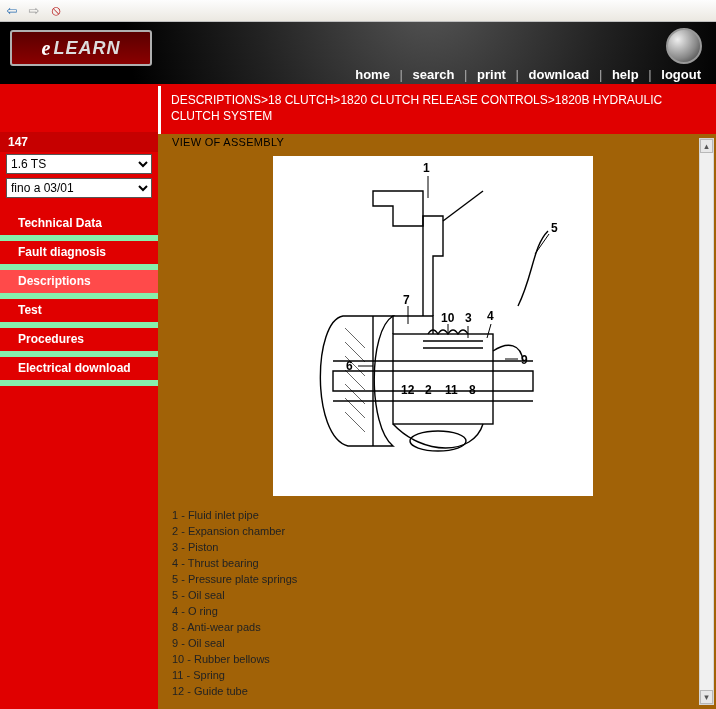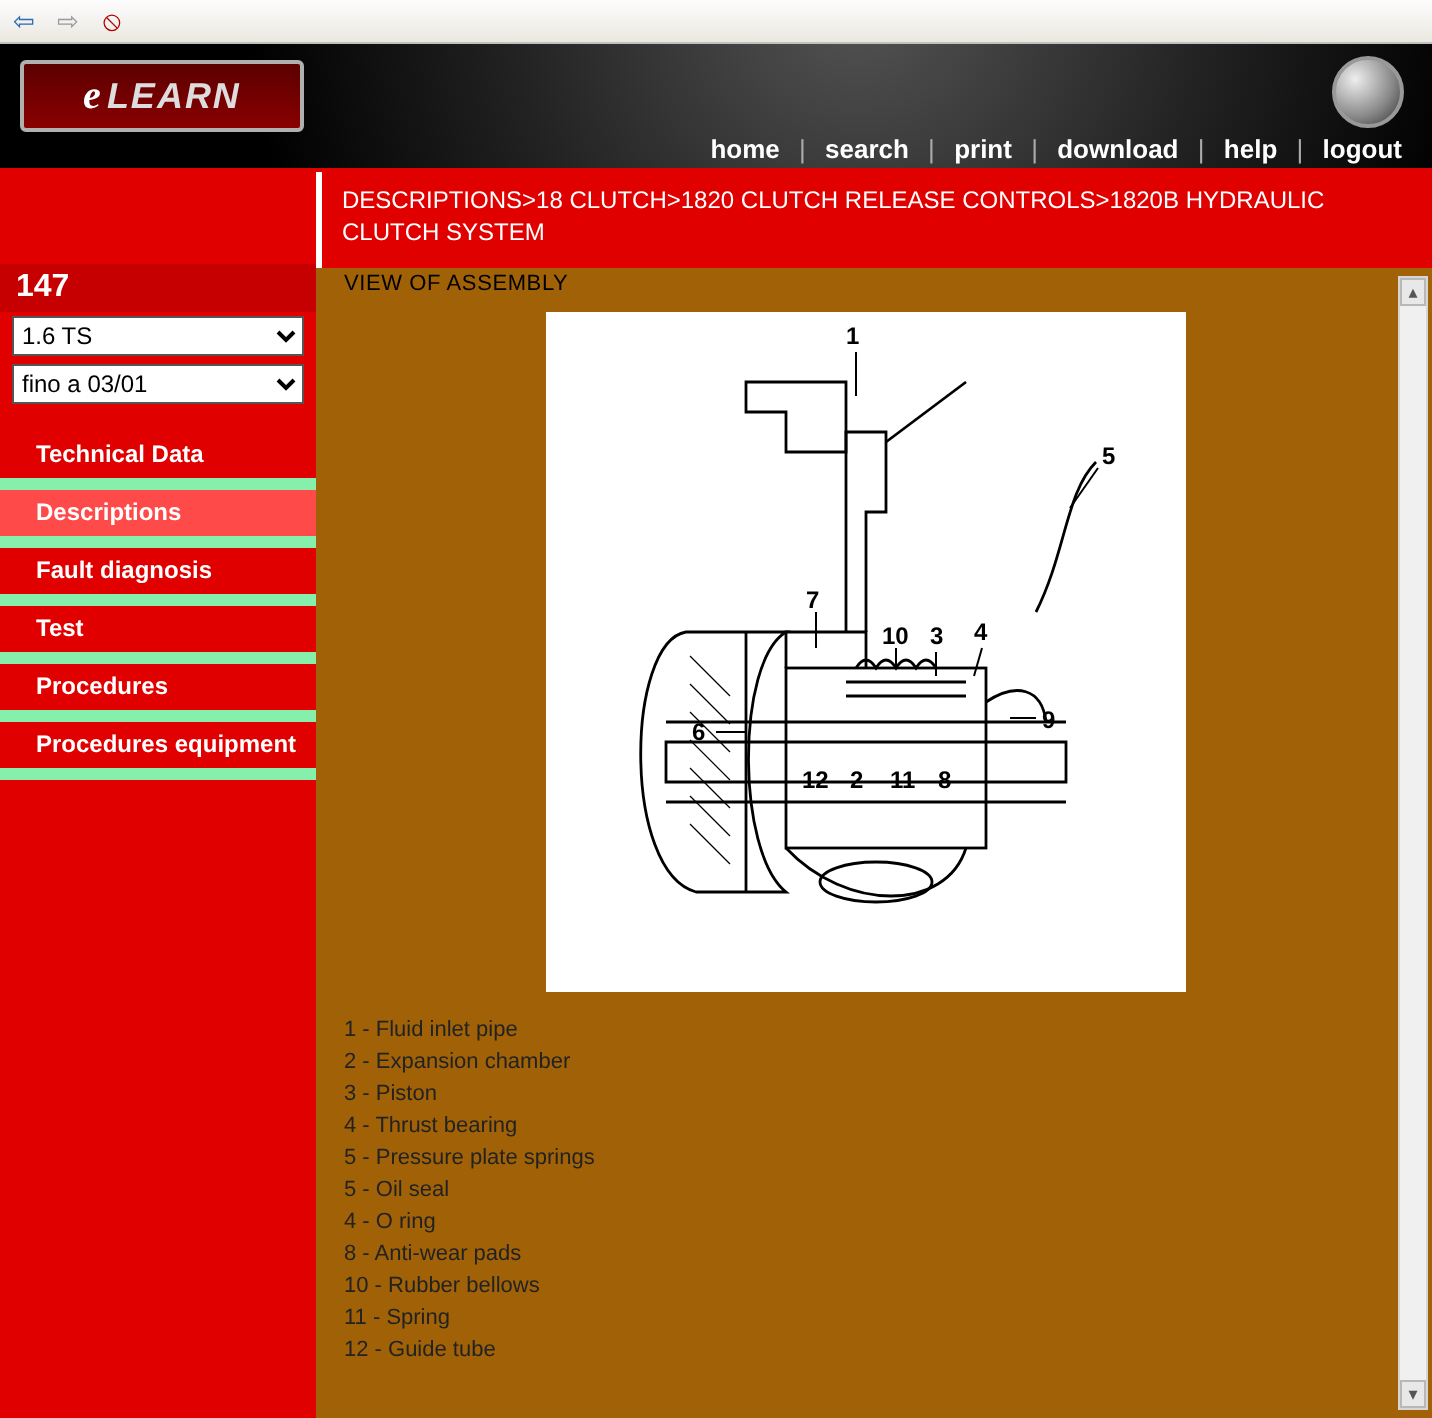--- a/index.html
+++ b/index.html
@@ -89,21 +89,21 @@
     display:flex;
     flex-direction:column;
   }
 
   
   .red-gap { height: 10px; }
   .vehicle-bar {
     background: #c60000;
     color: #fff;
     font-weight: bold;
-    font-size: 16px;
+    font-size: 12px;
     padding: 3px 8px;
   }
   .red-pad { height: 36px; }
   .selects {
     padding: 2px 6px 8px 6px;
   }
   .selects select {
     width: 100%;
     font-size: 12px;
     margin-bottom: 4px;
@@ -215,25 +215,25 @@
     <div class="selects">
       <select>
         <option>1.6 TS</option>
       </select>
       <select>
         <option>fino a 03/01</option>
       </select>
     </div>
     <div class="navlist">
       <div class="navitem">Technical Data</div>
+      <div class="navitem">Fault diagnosis</div>
       <div class="navitem active">Descriptions</div>
-      <div class="navitem">Fault diagnosis</div>
       <div class="navitem">Test</div>
       <div class="navitem">Procedures</div>
-      <div class="navitem">Procedures equipment</div>
+      <div class="navitem">Electrical download</div>
     </div>
   </div>
 
   <div class="rightcol">
     <div class="breadcrumb">DESCRIPTIONS&gt;18 CLUTCH&gt;1820 CLUTCH RELEASE CONTROLS&gt;1820B HYDRAULIC CLUTCH SYSTEM</div>
 
     <div class="content">
       <div class="content-title">VIEW OF ASSEMBLY</div>
 
       <div class="diagram-wrap">
@@ -307,20 +307,21 @@
 
       <div class="parts-list">
         <div>1 - Fluid inlet pipe</div>
         <div>2 - Expansion chamber</div>
         <div>3 - Piston</div>
         <div>4 - Thrust bearing</div>
         <div>5 - Pressure plate springs</div>
         <div>5 - Oil seal</div>
         <div>4 - O ring</div>
         <div>8 - Anti-wear pads</div>
+        <div>9 - Oil seal</div>
         <div>10 - Rubber bellows</div>
         <div>11 - Spring</div>
         <div>12 - Guide tube</div>
       </div>
 
     </div>
 
     <div class="scroll-ind">
       <div class="scroll-up">▴</div>
       <div class="scroll-dn">▾</div>

